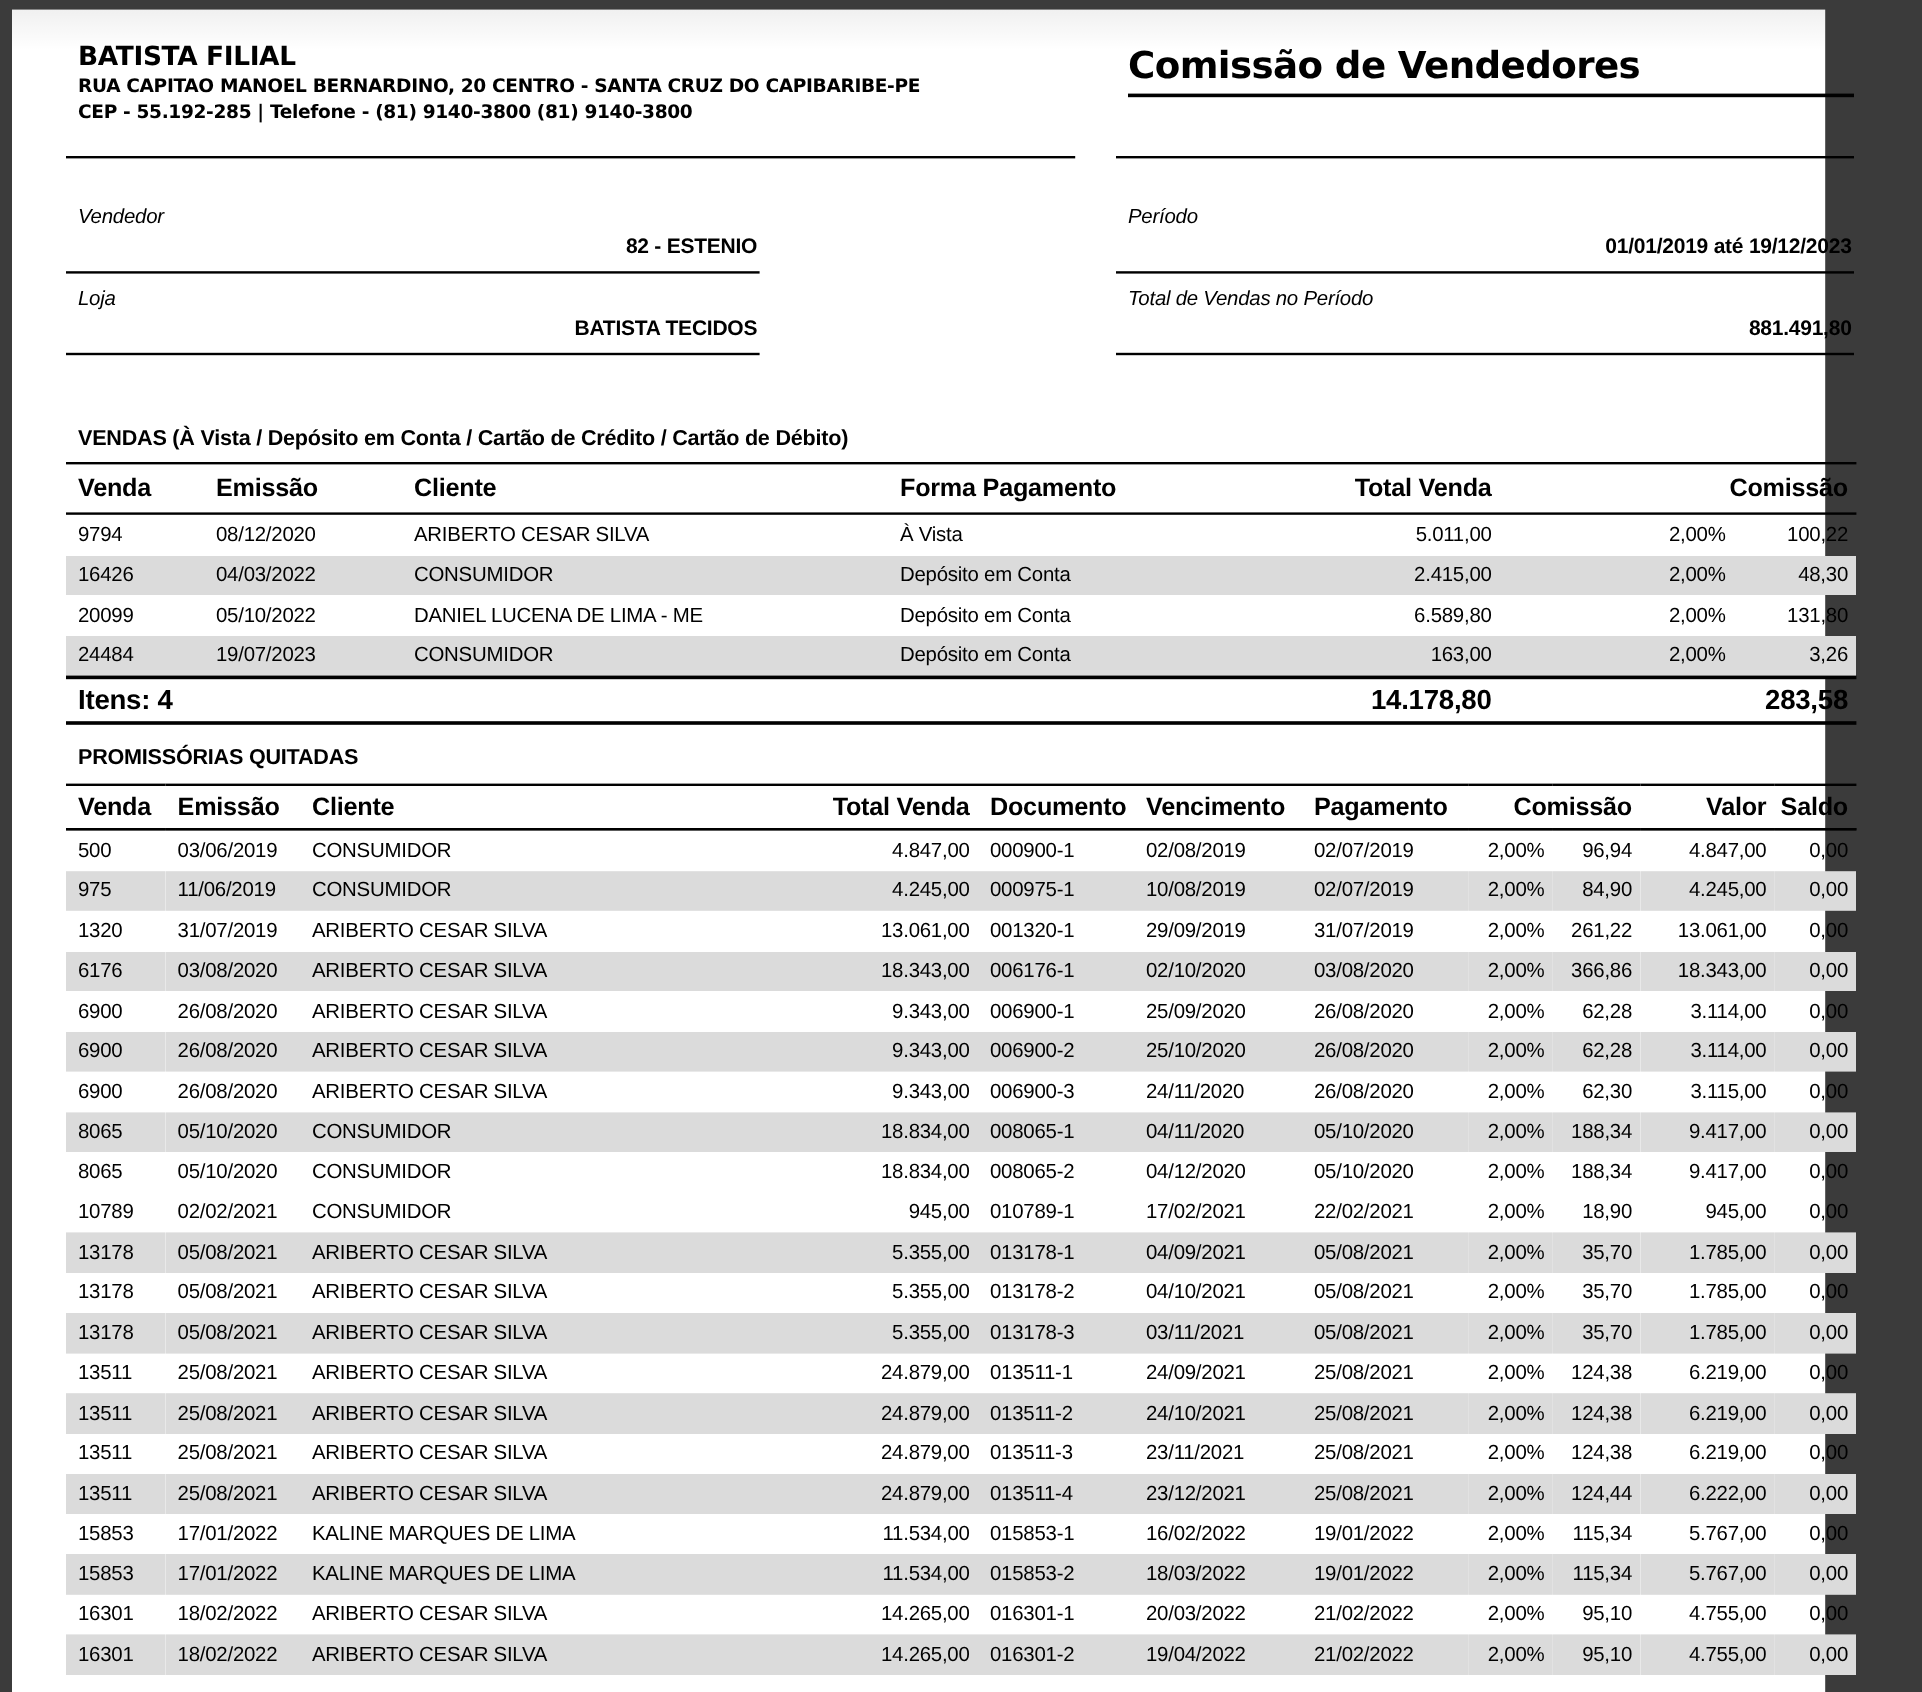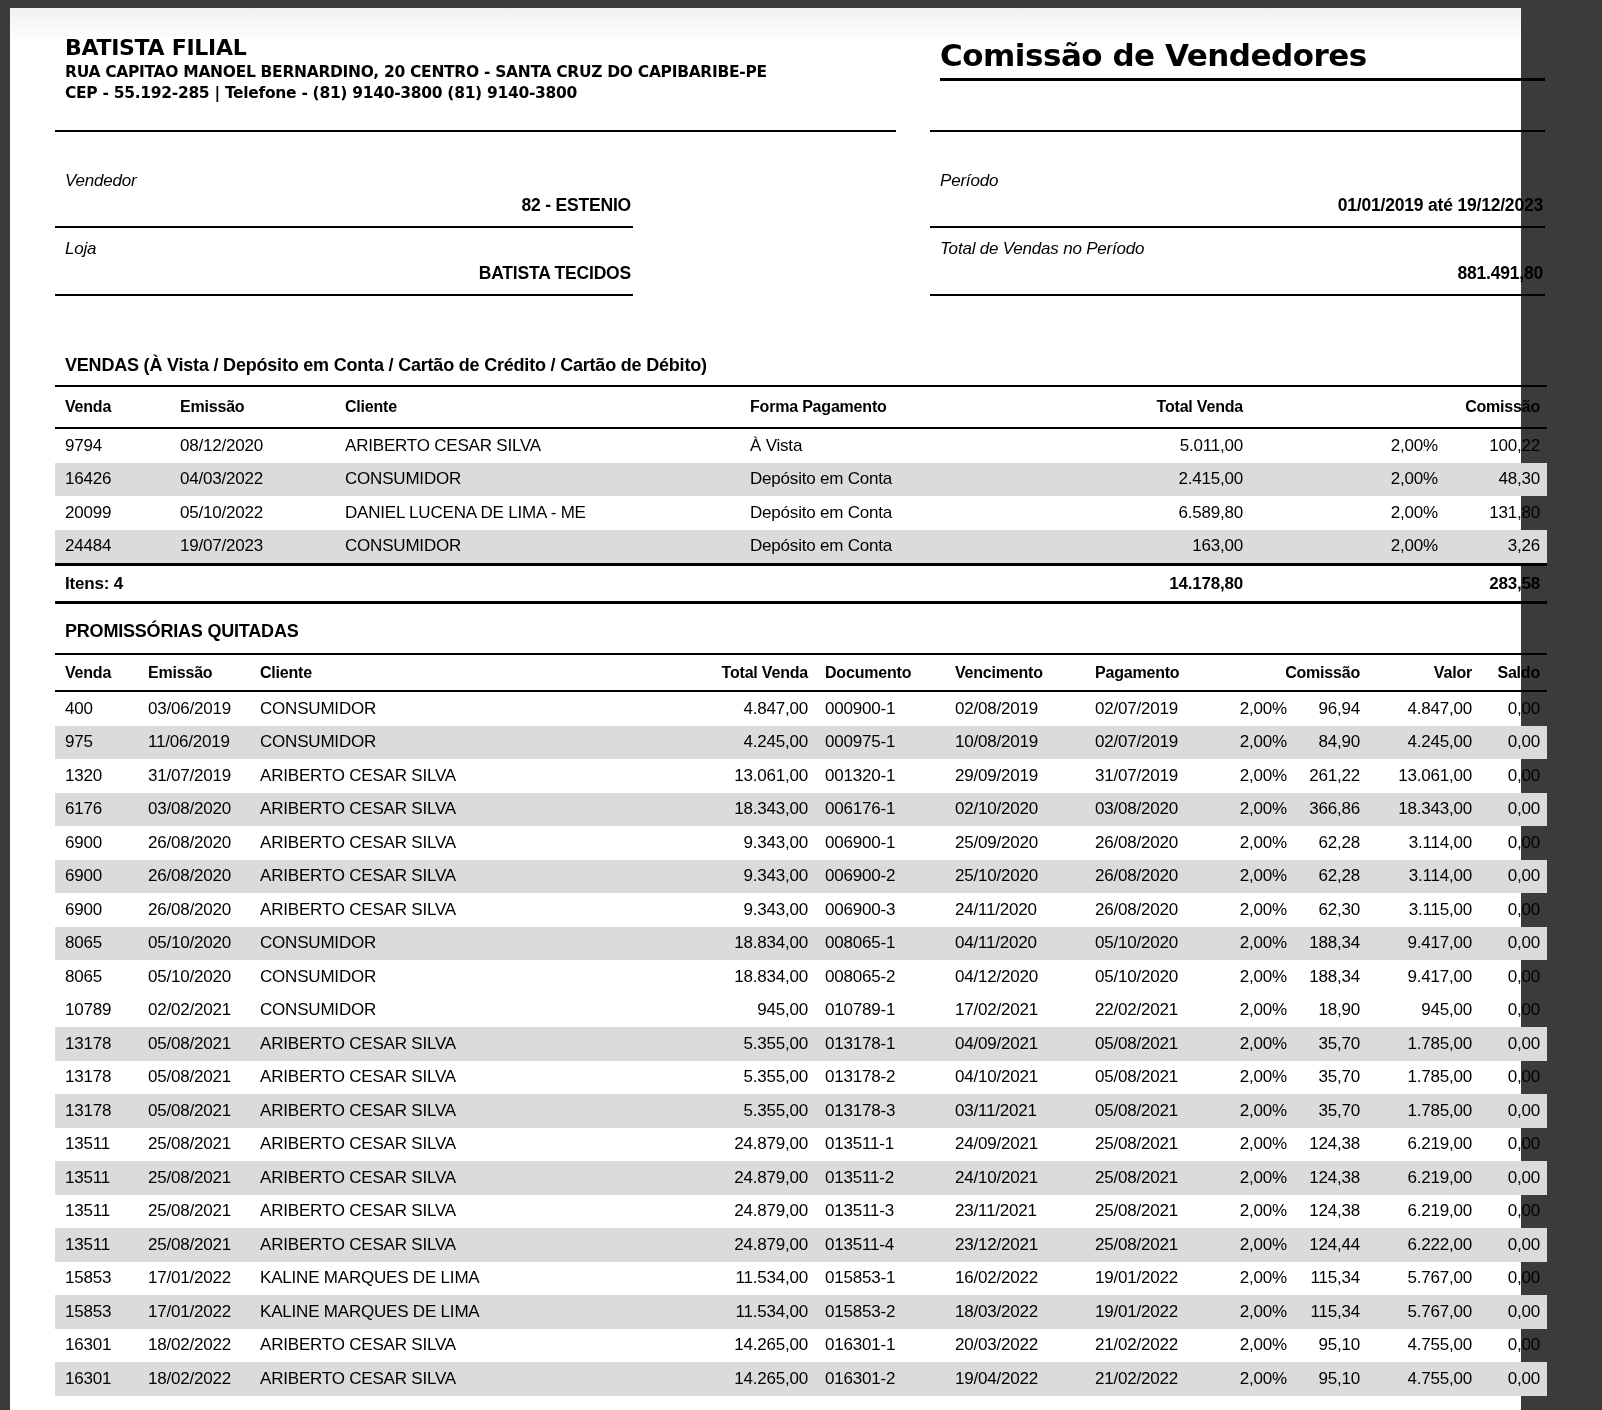--- a/index.html
+++ b/index.html
@@ -38,29 +38,29 @@
   .field-total{left:920px;top:230px;width:615px;}
   
   .section-title{position:absolute;left:55px;font-size:18px;font-weight:bold;letter-spacing:-0.2px;}
   .vendas-sec{top:347px;}
   .prom-sec{top:613px;}
   
   table{border-collapse:collapse;table-layout:fixed;position:absolute;left:45px;}
   .vendas-table{top:377px;width:1492px;}
   .prom-table{top:645px;width:1492px;}
   table{border-top:2px solid #000;}
-  thead th{font-size:16px;font-weight:bold;letter-spacing:-0.2px;white-space:nowrap;overflow:hidden;}
+  thead th{font-size:21px;font-weight:bold;letter-spacing:-0.2px;white-space:nowrap;overflow:hidden;}
   .vendas-table thead th{height:38px;border-bottom:2px solid #000;}
   .prom-table thead th{height:33px;border-bottom:2px solid #000;}
   tbody td{font-size:17px;height:31.5px;letter-spacing:-0.2px;white-space:nowrap;overflow:hidden;}
   tbody tr.alt{background:#dbdbdb;}
   .l{text-align:left;padding-left:10px;}
   .r{text-align:right;padding-right:7px;}
   .vendas-table tfoot td{
-    font-size:17px;font-weight:bold;height:33px;
+    font-size:23px;font-weight:bold;height:33px;
     border-top:3px solid #000;border-bottom:3px solid #000;letter-spacing:-0.2px;
   }
 </style>
 </head>
 <body>
 
 <div class="page">
 
   <div class="company">
     <div class="company-name">BATISTA FILIAL</div>
@@ -187,21 +187,21 @@
         <th class="l">Documento</th>
         <th class="l">Vencimento</th>
         <th class="l">Pagamento</th>
         <th class="r" colspan="2">Comissão</th>
         <th class="r">Valor</th>
         <th class="r">Saldo</th>
       </tr>
     </thead>
     <tbody>
         <tr>
-          <td class="l">400</td>
+          <td class="l">500</td>
           <td class="l">03/06/2019</td>
           <td class="l">CONSUMIDOR</td>
           <td class="r">4.847,00</td>
           <td class="l">000900-1</td>
           <td class="l">02/08/2019</td>
           <td class="l">02/07/2019</td>
           <td class="r">2,00%</td>
           <td class="r">96,94</td>
           <td class="r">4.847,00</td>
           <td class="r">0,00</td>

